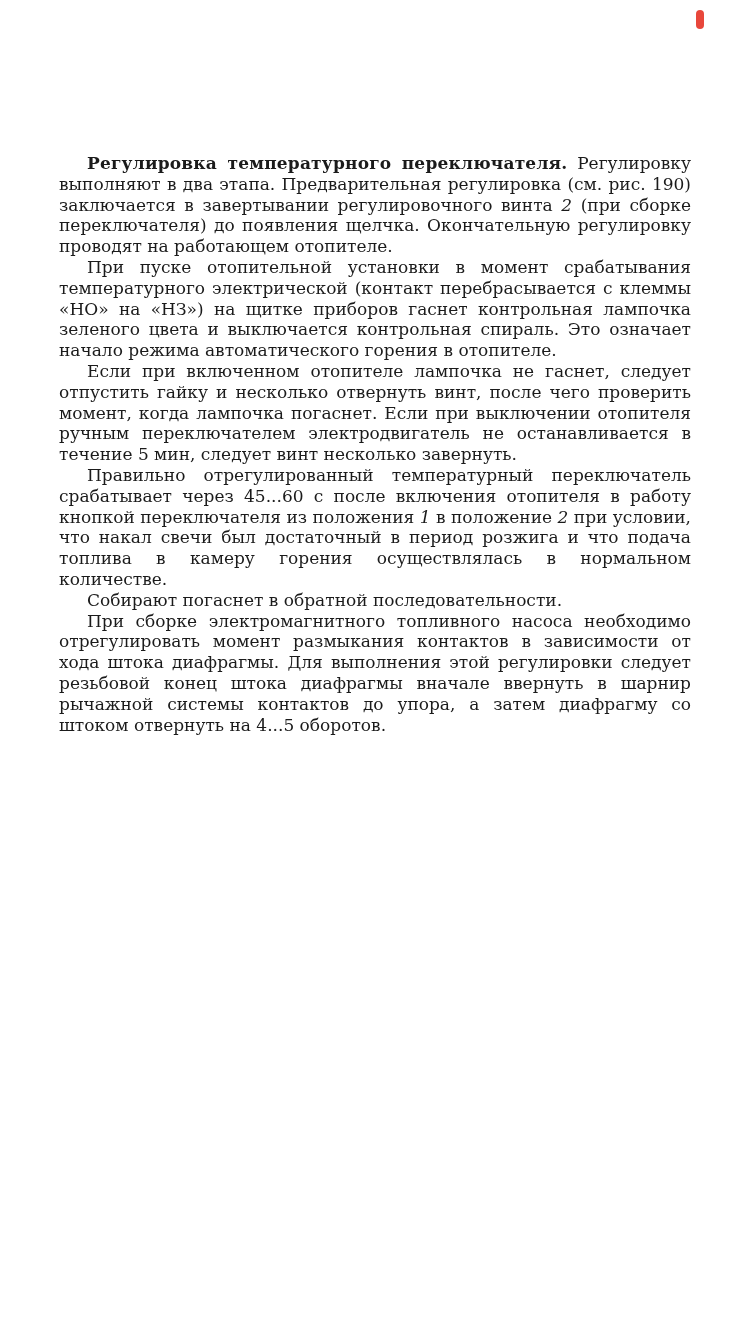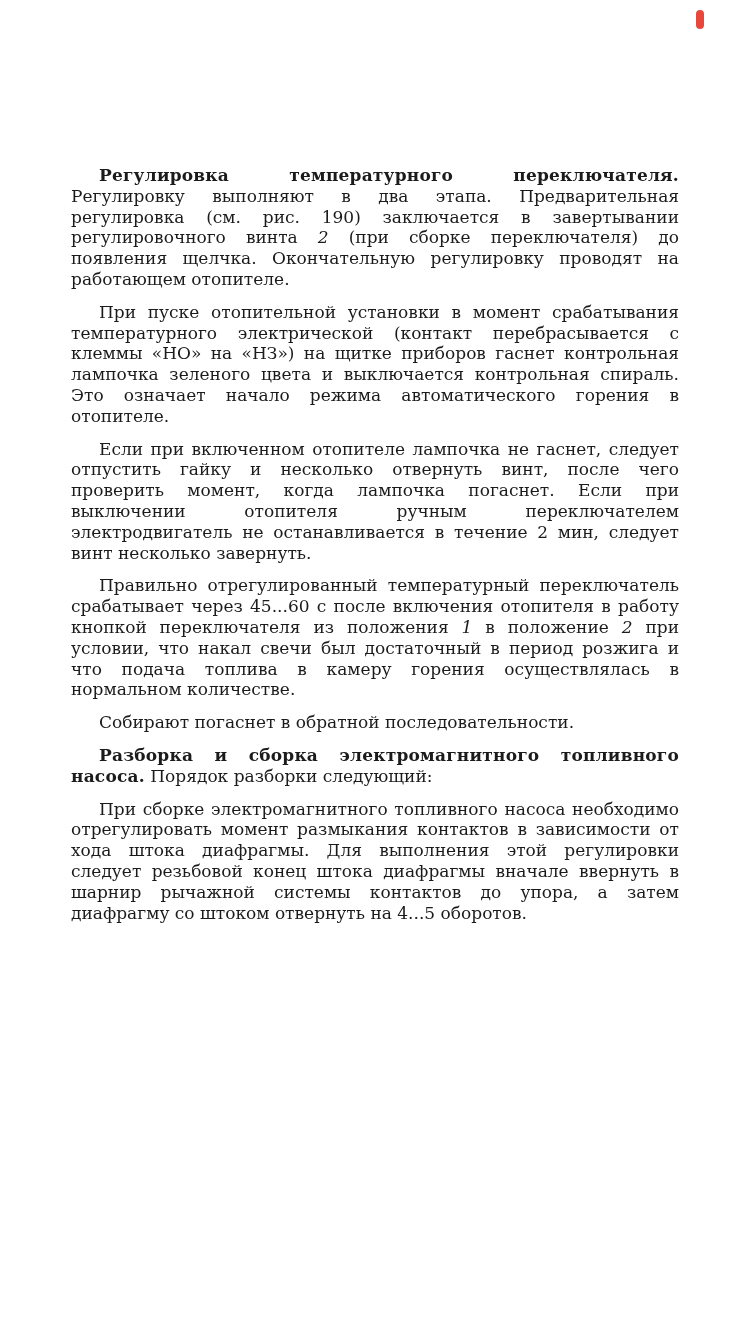--- a/index.html
+++ b/index.html
@@ -29,34 +29,33 @@
     position: absolute;
     left: 59px;
     top: 153px;
     width: 632px;
     color: #1b1b1b;
     font-size: 17px;
     line-height: 20.8px;
     text-align: justify;
   }
   .para {
-    margin: 12px;
+    margin: 0;
     text-indent: 28px;
   }
   .seg-bold { font-weight: 700; letter-spacing: 0.2px; }
   .seg-italic { font-style: italic; }
   .seg-normal { }
 </style>
 </head>
 <body>
 
 <div class="page" style="background: rgb(255, 255, 255);">
   <span class="marker" style="background: rgb(232, 71, 59);"></span>
   <div class="text-block" style="color: rgb(27, 27, 27);">
       <p class="para"><span class="seg-bold">Регулировка температурного переключателя.</span><span class="seg-normal"> Регулировку выполняют в два этапа. Предварительная регулировка (см. рис. 190) заключается в завертывании регулировочного винта </span><span class="seg-italic">2</span><span class="seg-normal"> (при сборке переключателя) до появления щелчка. Окончательную регулировку проводят на работающем отопителе.</span></p>
       <p class="para"><span class="seg-normal">При пуске отопительной установки в момент срабатывания температурного электрической (контакт перебрасывается с клеммы «НО» на «НЗ») на щитке приборов гаснет контрольная лампочка зеленого цвета и выключается контрольная спираль. Это означает начало режима автоматического горения в отопителе.</span></p>
-      <p class="para"><span class="seg-normal">Если при включенном отопителе лампочка не гаснет, следует отпустить гайку и несколько отвернуть винт, после чего проверить момент, когда лампочка погаснет. Если при выключении отопителя ручным переключателем электродвигатель не останавливается в течение 2 мин, следует винт несколько завернуть.</span></p>
+      <p class="para"><span class="seg-normal">Если при включенном отопителе лампочка не гаснет, следует отпустить гайку и несколько отвернуть винт, после чего проверить момент, когда лампочка погаснет. Если при выключении отопителя ручным переключателем электродвигатель не останавливается в течение 5 мин, следует винт несколько завернуть.</span></p>
       <p class="para"><span class="seg-normal">Правильно отрегулированный температурный переключатель срабатывает через 45...60 с после включения отопителя в работу кнопкой переключателя из положения </span><span class="seg-italic">1</span><span class="seg-normal"> в положение </span><span class="seg-italic">2</span><span class="seg-normal"> при условии, что накал свечи был достаточный в период розжига и что подача топлива в камеру горения осуществлялась в нормальном количестве.</span></p>
       <p class="para"><span class="seg-normal">Собирают погаснет в обратной последовательности.</span></p>
-      <p class="para"><span class="seg-bold">Разборка и сборка электромагнитного топливного насоса.</span><span class="seg-normal"> Порядок разборки следующий:</span></p>
       <p class="para"><span class="seg-normal">При сборке электромагнитного топливного насоса необходимо отрегулировать момент размыкания контактов в зависимости от хода штока диафрагмы. Для выполнения этой регулировки следует резьбовой конец штока диафрагмы вначале ввернуть в шарнир рычажной системы контактов до упора, а затем диафрагму со штоком отвернуть на 4...5 оборотов.</span></p>
     </div>
 </div>
 
 </body></html>

